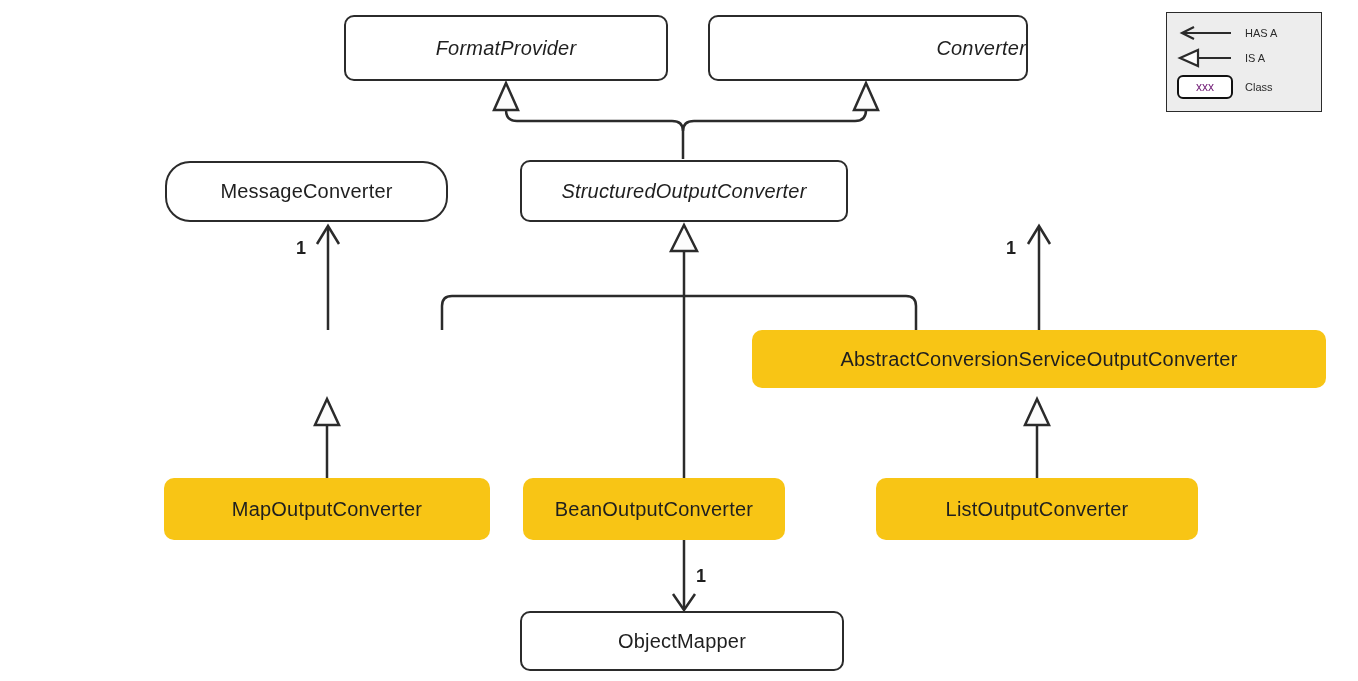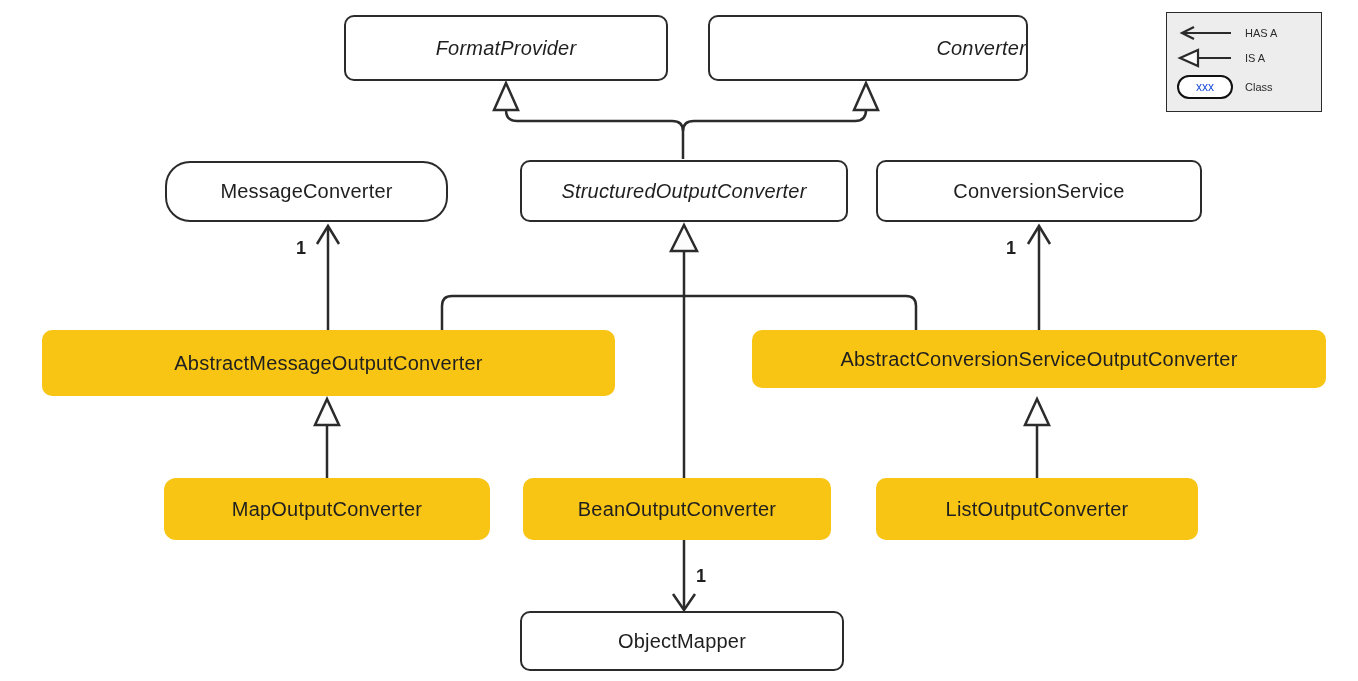--- a/index.html
+++ b/index.html
@@ -63,23 +63,23 @@
   .legend-icon { flex: 0 0 58px; display: flex; align-items: center; }
   .legend-label {
     font-size: 11px;
     color: #2b2b2b;
   }
   .class-pill {
     box-sizing: border-box;
     width: 56px;
     background: #ffffff;
     border: 2.5px solid #111111;
-    border-radius: 12px;
+    border-radius: 6px;
     font-size: 12px;
-    color: #1d4ed8;
+    color: #701a75;
     text-align: center;
     padding: 3px 0;
   }
 </style>
 </head>
 <body>
 
 <div id="canvas">
 
   <svg id="edges" viewBox="0 0 1358 681" fill="none" stroke="#2b2b2b" stroke-width="2.5">
@@ -134,37 +134,31 @@
   </div>
 
   <div class="node outline" style="left:165px; top:161px; width:283px; height:61px;border-radius:25px;">
     <span>MessageConverter</span>
   </div>
 
   <div class="node outline interface" style="left:520px; top:160px; width:328px; height:62px;">
     <span>StructuredOutputConverter</span>
   </div>
 
-  <div class="node outline" style="left:876px; top:160px; width:326px; height:62px;">
-    <span>ConversionService</span>
-  </div>
 
-  <div class="node filled" style="left:42px; top:330px; width:573px; height:66px;">
-    <span>AbstractMessageOutputConverter</span>
-  </div>
 
   <div class="node filled" style="left:752px; top:330px; width:574px; height:58px;">
     <span>AbstractConversionServiceOutputConverter</span>
   </div>
 
-  <div class="node filled" style="left:164px; top:478px; width:326px; height:62px;border-radius:12px;">
+  <div class="node filled" style="left:164px; top:478px; width:326px; height:62px;">
     <span>MapOutputConverter</span>
   </div>
 
-  <div class="node filled" style="left:523px; top:478px; width:308px; height:62px;">
+  <div class="node filled" style="left:523px; top:478px; width:262px; height:62px;">
     <span>BeanOutputConverter</span>
   </div>
 
   <div class="node filled" style="left:876px; top:478px; width:322px; height:62px;justify-content:center;">
     <span>ListOutputConverter</span>
   </div>
 
   <div class="node outline" style="left:520px; top:611px; width:324px; height:60px;">
     <span>ObjectMapper</span>
   </div>

